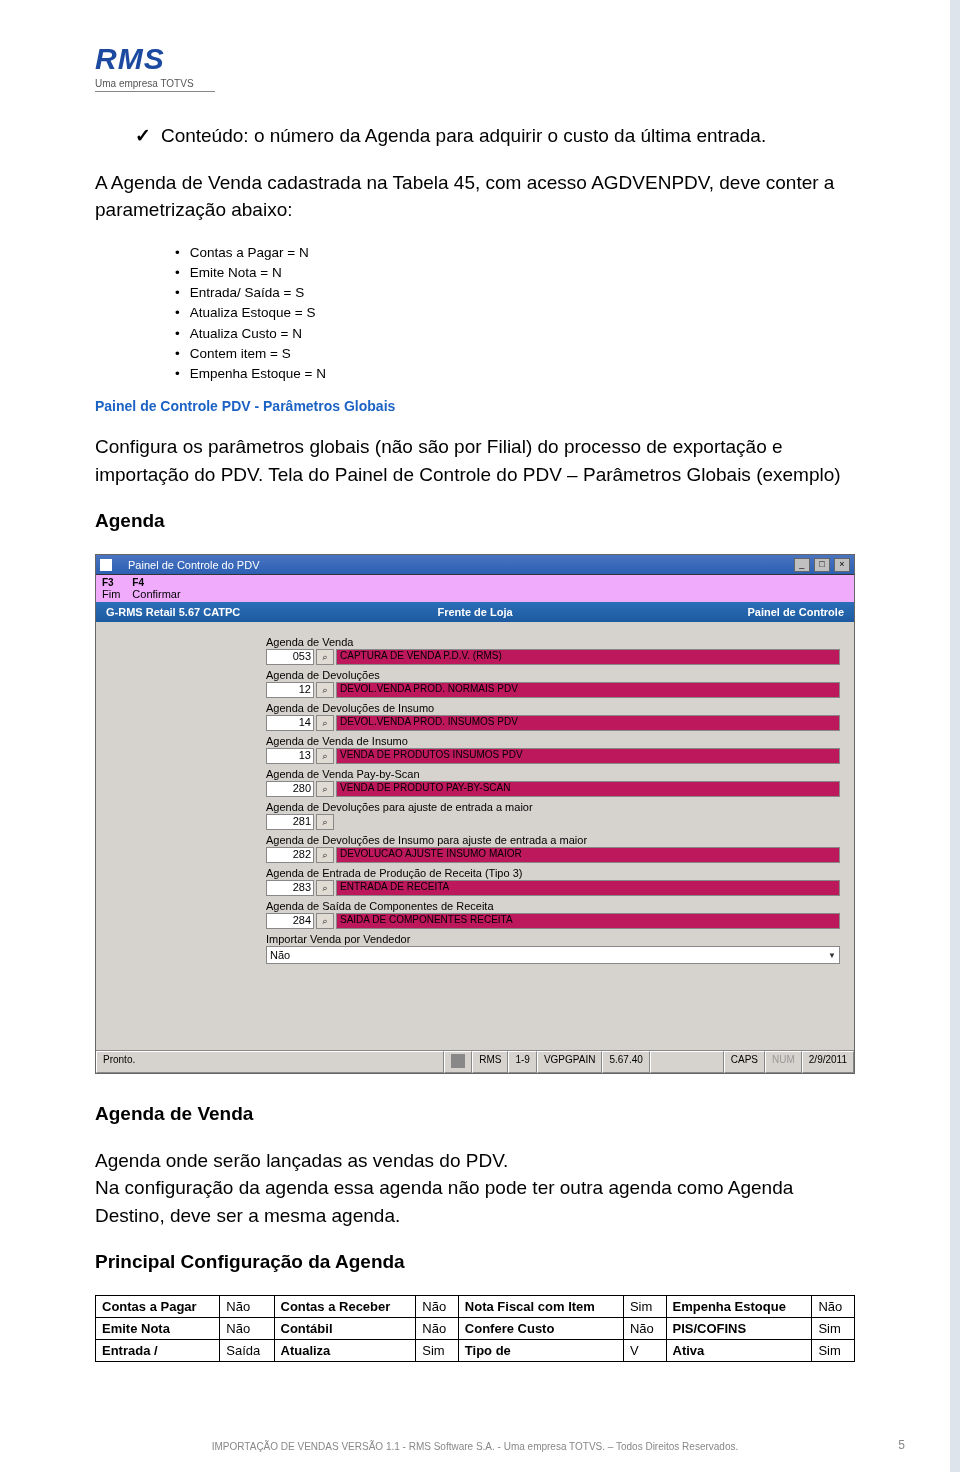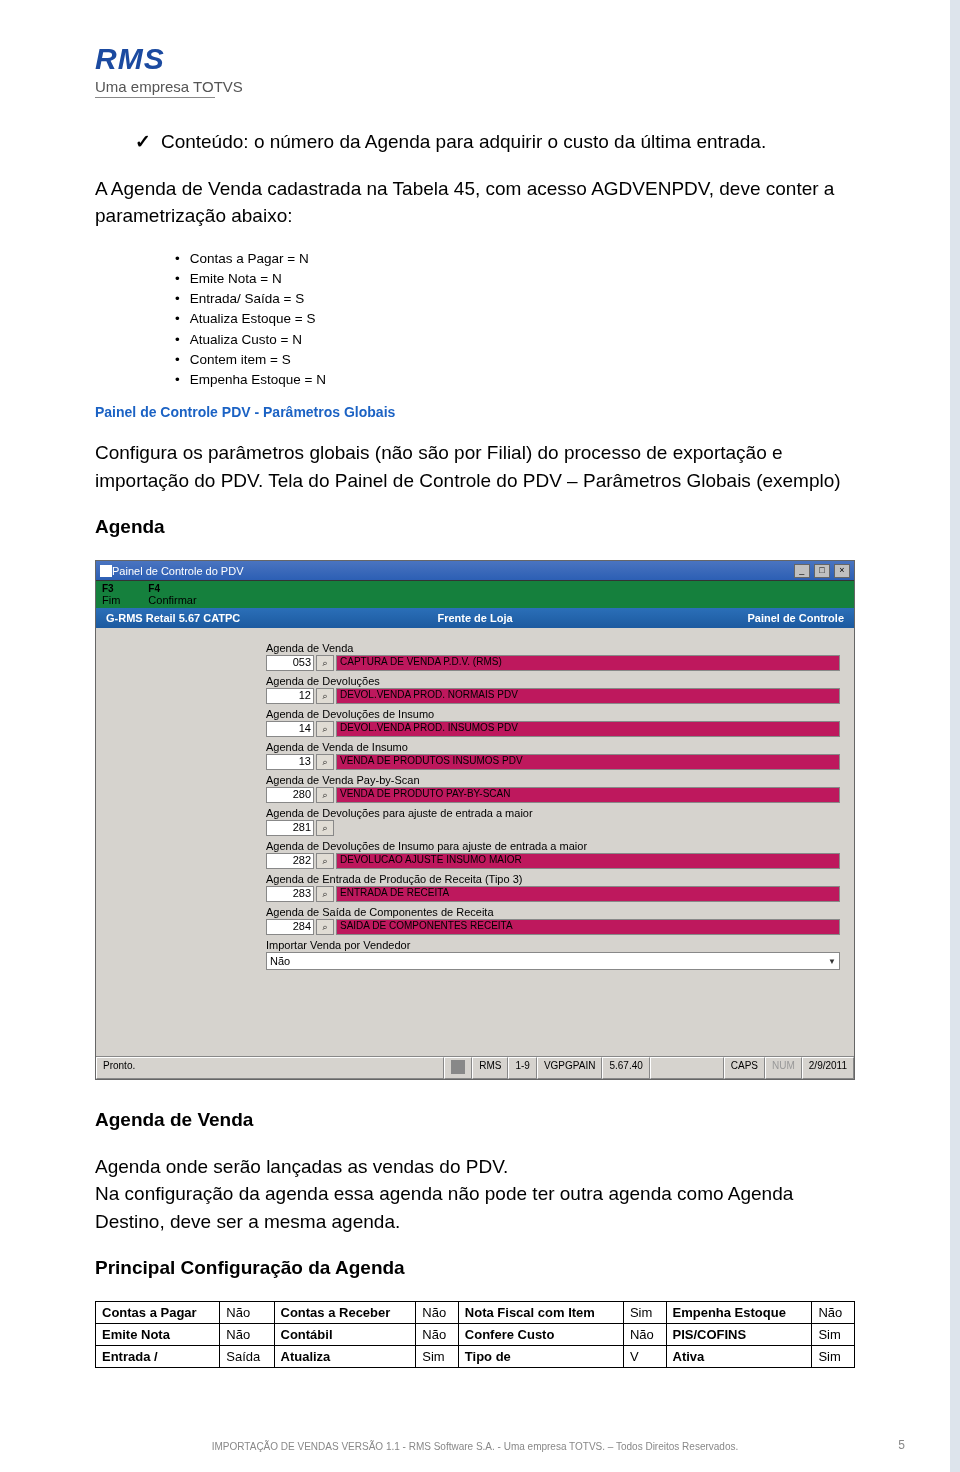--- a/index.html
+++ b/index.html
@@ -15,41 +15,41 @@
     width: 960px;
     min-height: 1472px;
     box-sizing: border-box;
     padding: 42px 95px 50px 95px;
     border-right: 10px solid #dde4ec;
   }
 
   
   .logo-block { color: #1b4aa0; font-style: italic; font-weight: bold; }
   .logo-text { font-size: 30px; letter-spacing: 1px; }
-  .logo-sub { font-size: 15px; font-style: normal; font-weight: normal; color: #555; margin-top: 2px; }
+  .logo-sub { font-size: 10px; font-style: normal; font-weight: normal; color: #555; margin-top: 2px; }
   .logo-rule { border: none; border-top: 1px solid #888; margin: 2px 0 30px 0; width: 120px;}
 
   .body-text { font-size: 19px; line-height: 1.45; }
   .check-line { list-style: none; padding: 0; margin: 0 0 12px 40px; }
   .check-line li::before { content: "✓"; margin-right: 10px; font-weight: bold; }
 
   .bullets { margin: 4px 0 14px 80px; padding: 0; }
   .bullets li { list-style: none; font-size: 13.5px; line-height: 1.5; }
   .bullets li::before { content: "•"; margin-right: 10px; }
 
   .blue-heading { color: #1b62c4; font-weight: bold; font-size: 14px; margin: 6px 0 14px 0;}
   .bold { font-weight: bold; }
 
   
   .app-window { border: 1px solid #666; background: #d6d3ce; font-family: Tahoma, Arial, sans-serif; font-size: 11px; margin-top: 6px;}
   .titlebar { background: linear-gradient(#4a74c0, #2c5fb4); color: #fff; display: flex; align-items: center; justify-content: space-between; padding: 2px 4px; font-size: 11px; border-bottom: 1px solid #333; }
-  .title-left { display: flex; align-items: center; gap: 0; justify-content: space-between; }
+  .title-left { display: flex; align-items: center; gap: 16px; justify-content: space-between; }
   .title-icon { width: 12px; height: 12px; background: #fff; display: inline-block; }
   .win-btns span { display: inline-block; width: 14px; height: 12px; background: #c0c0c0; border: 1px solid #666; text-align: center; font-size: 9px; line-height: 10px; color:#000; margin-left: 1px; }
-  .menu-row { display: flex; gap: 28px; padding: 2px 6px; font-size: 11px; color: #000; background: #15803d; }
+  .menu-row { display: flex; gap: 12px; padding: 2px 6px; font-size: 11px; color: #000; background: #f0abfc; }
   .menu-row .mk { display: flex; flex-direction: column; align-items: flex-start; }
   .menu-row .mk .fkey { font-weight: bold; font-size: 10px; }
   .bluebar { background: linear-gradient(#2b6fb8, #1c5aa0); color: #fff; font-weight: bold; display: flex; padding: 4px 10px; font-size: 11px; }
   .bluebar div { flex: 1; }
   .bluebar .b2 { text-align: center;}
   .bluebar .b3 { text-align: right;}
   .form-body { background: #d6d3ce; padding: 14px 14px 14px 170px; min-height: 400px; }
   .form-row { margin-bottom: 4px; }
   .form-label { font-size: 11px; color: #000; margin-bottom: 1px;}
   .form-controls { display: flex; gap: 2px; align-items: center; }

